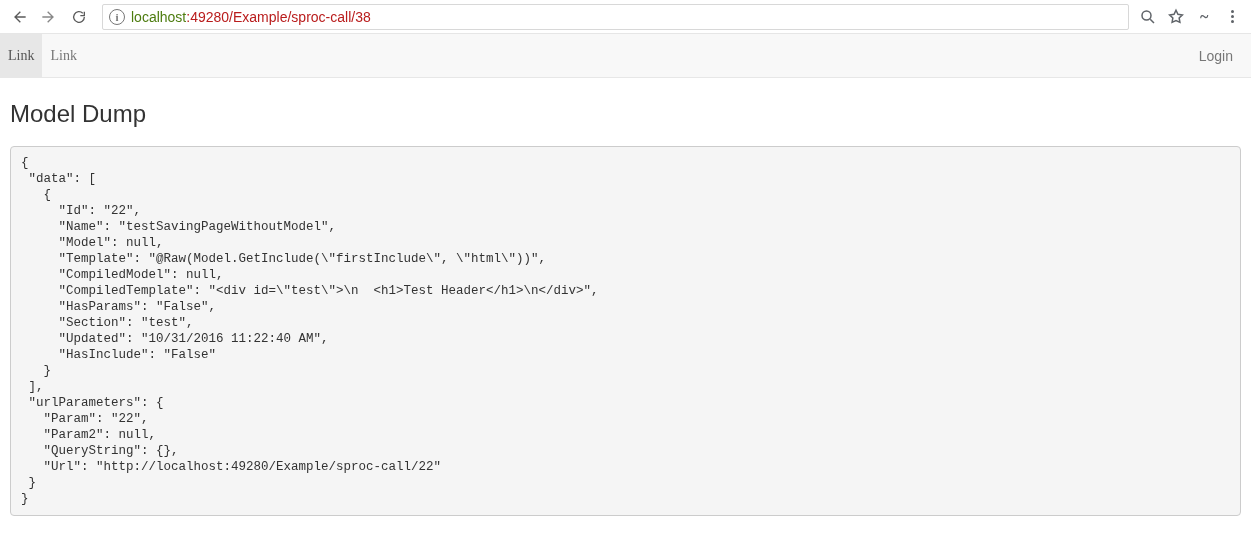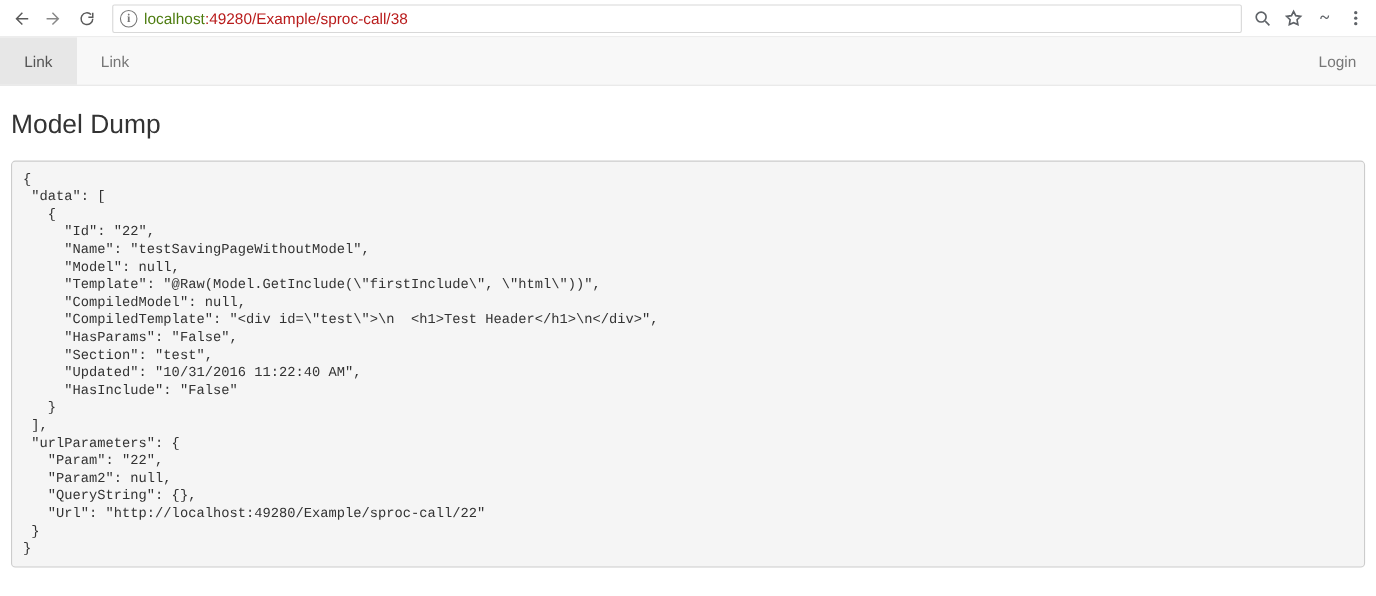--- a/index.html
+++ b/index.html
@@ -66,23 +66,24 @@
     font-size: 14px;
     color: #777;
   }
   .brand {
     padding: 0 14px;
     display: flex; align-items: center;
     color: #777;
     font-size: 17px;
   }
   .navlink {
-    padding: 0 22px;
+    padding: 0 8px;
     display: flex; align-items: center;
     color: #777;
+    font-family: Liberation Serif, serif;
   }
   .navlink.active {
     background: #e7e7e7;
     color: #555;
   }
   .nav-spacer { flex: 1; }
   .login {
     padding: 0 18px;
     display: flex; align-items: center;
     color: #777;

